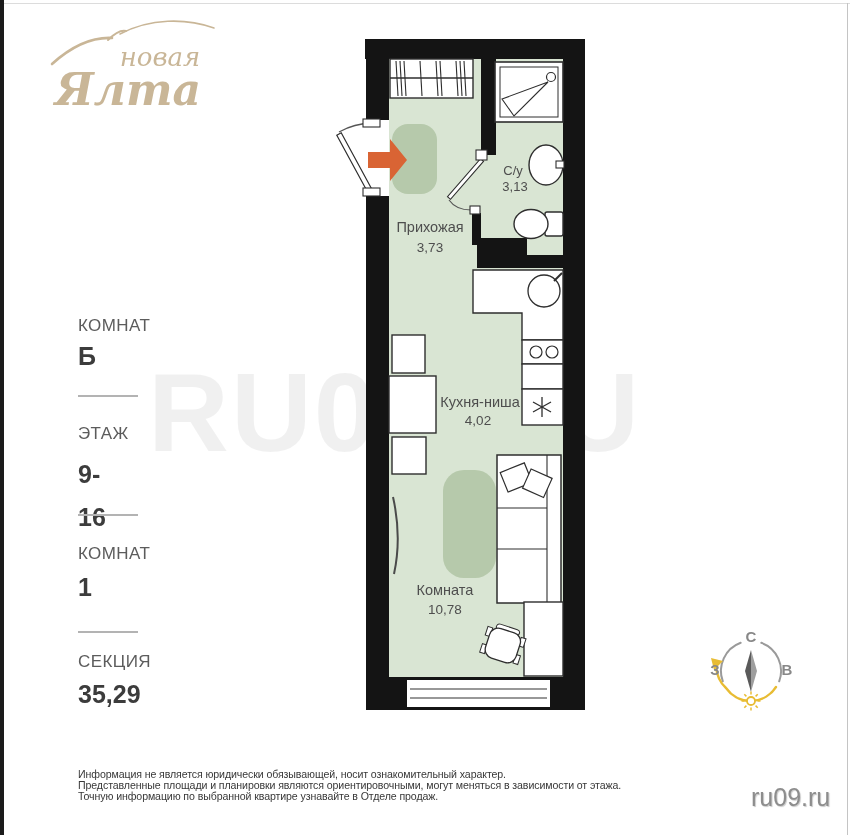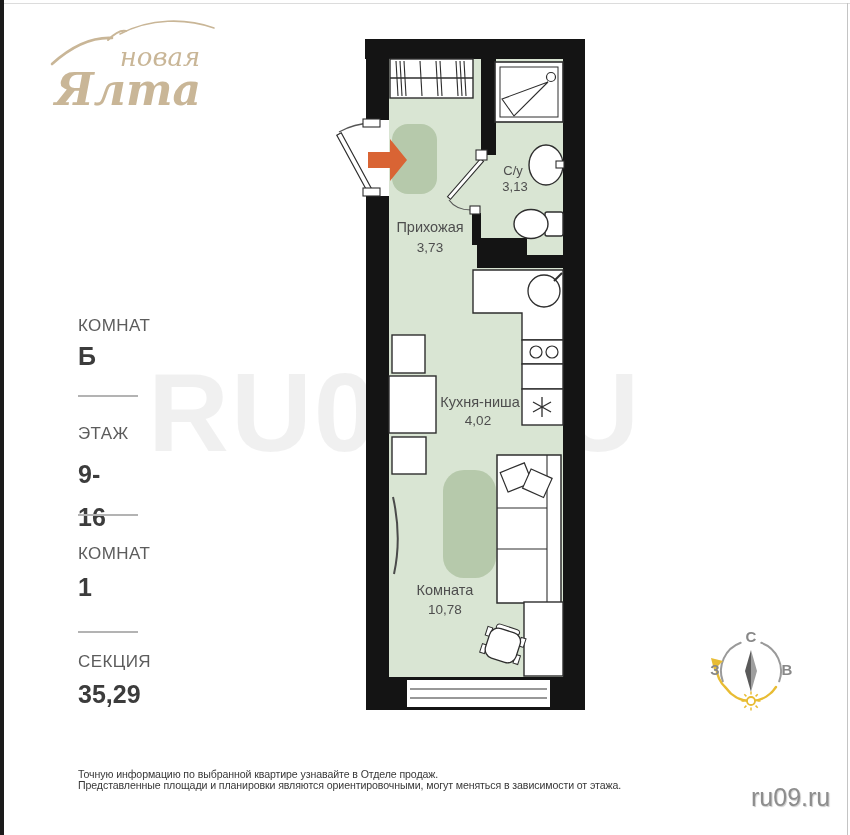--- a/index.html
+++ b/index.html
@@ -229,17 +229,18 @@
       <line x1="46.4" y1="93.6" x2="44.3" y2="95.7"></line>
         <line x1="55.6" y1="84.4" x2="57.7" y2="82.3"></line>
     </g>
   </g>
   <text x="51" y="30" text-anchor="middle" font-size="15" font-weight="bold" fill="#888">С</text>
   <text x="15" y="63" text-anchor="middle" font-size="15" font-weight="bold" fill="#888">З</text>
   <text x="87" y="63" text-anchor="middle" font-size="15" font-weight="bold" fill="#888">В</text>
 </svg>
 
 <div class="abs" id="disclaimer">
+  <div>Информация не является юридически обязывающей, носит ознакомительный характер.</div>
+  <div>Представленные площади и планировки являются ориентировочными, могут меняться в зависимости от этажа.</div>
   <div>Точную информацию по выбранной квартире узнавайте в Отделе продаж.</div>
-  <div>Представленные площади и планировки являются ориентировочными, могут меняться в зависимости от этажа.</div>
 </div>
 
 <div class="abs" id="site">ru09.ru</div>
 
 </body></html>

